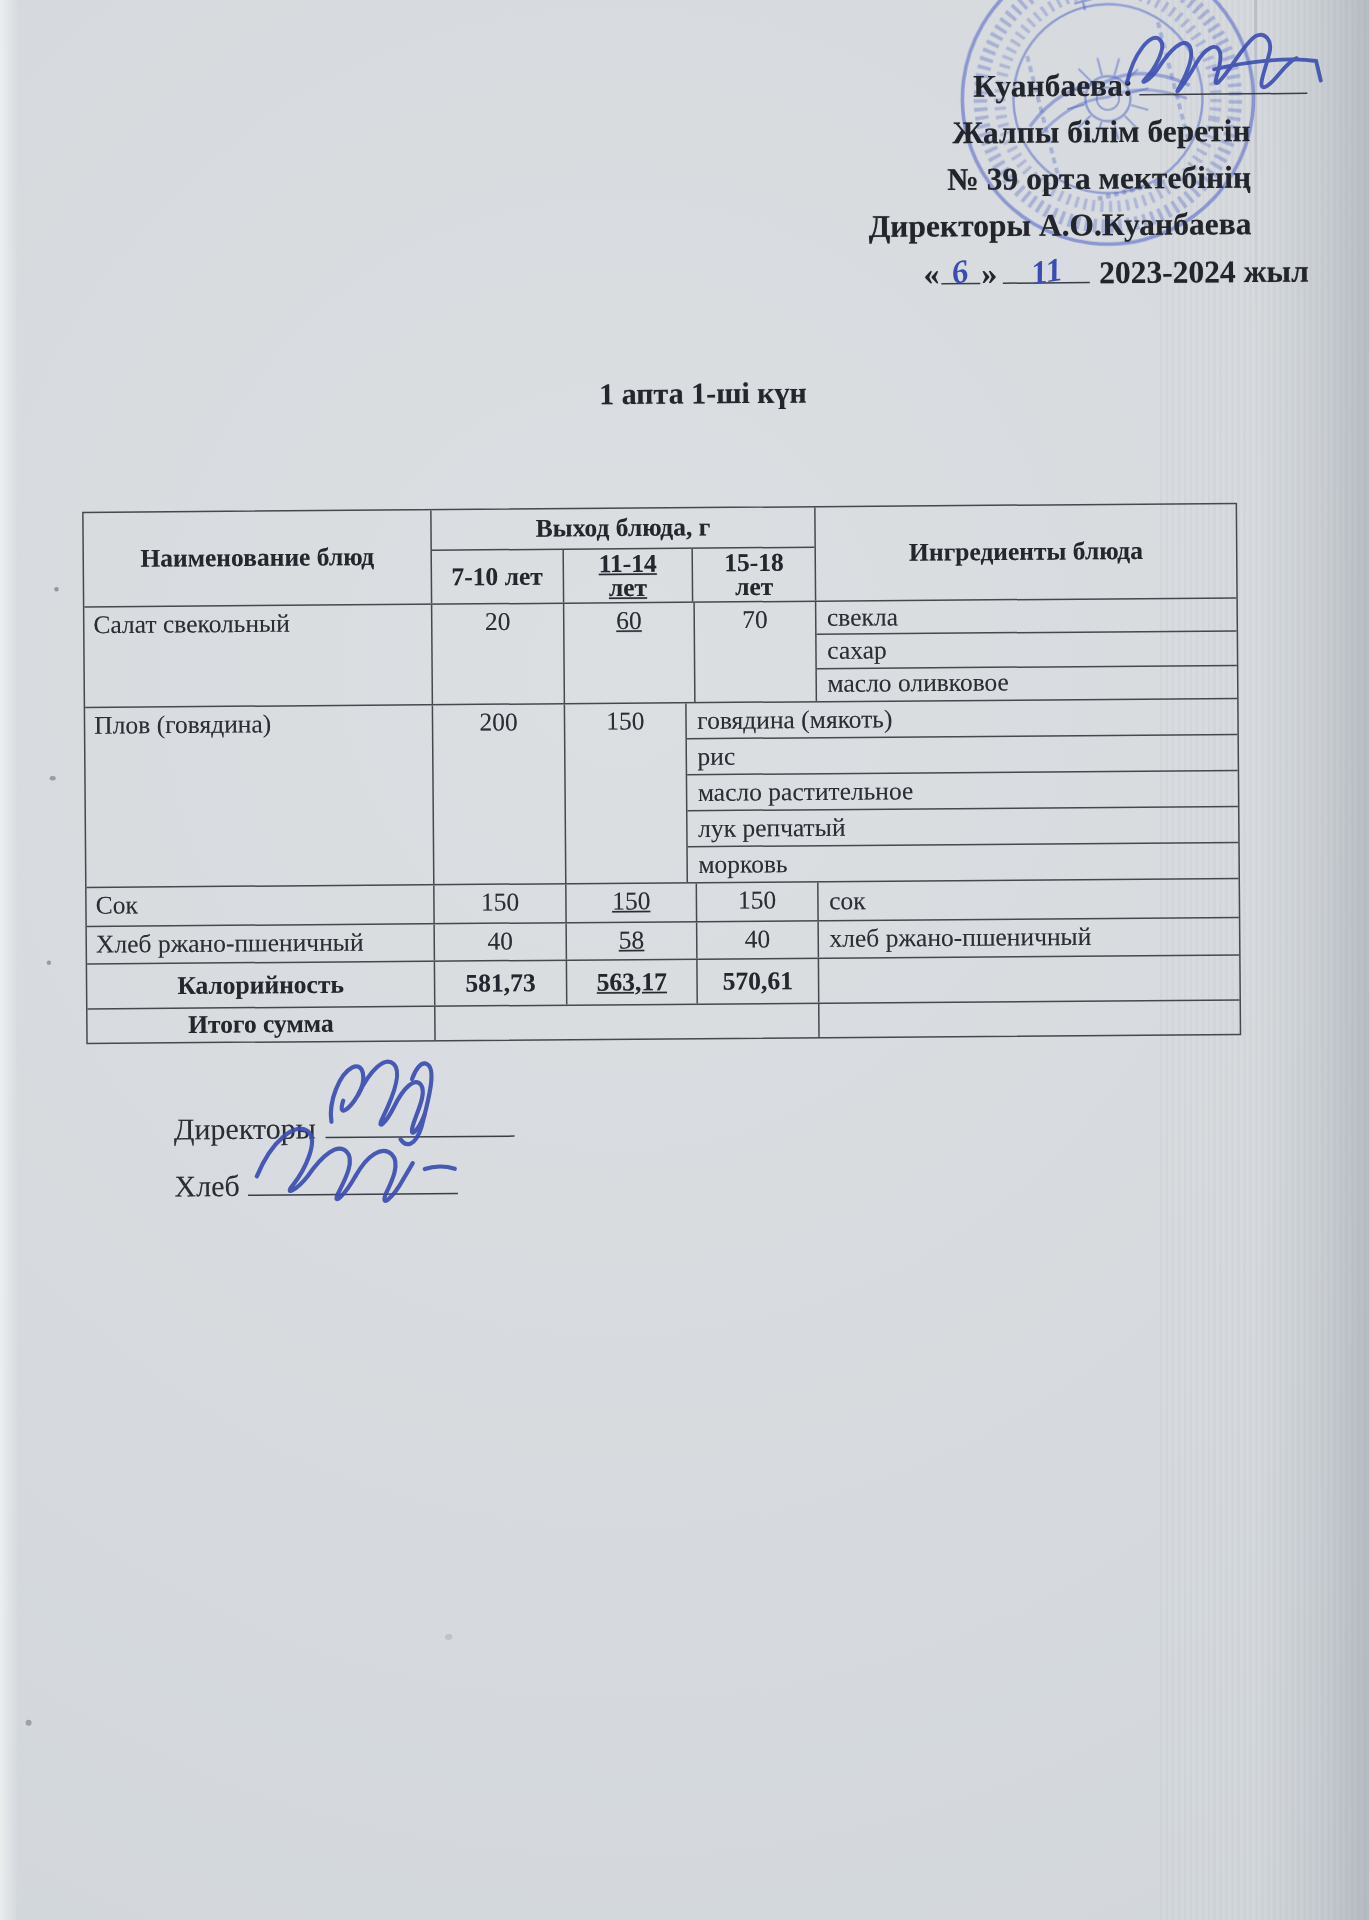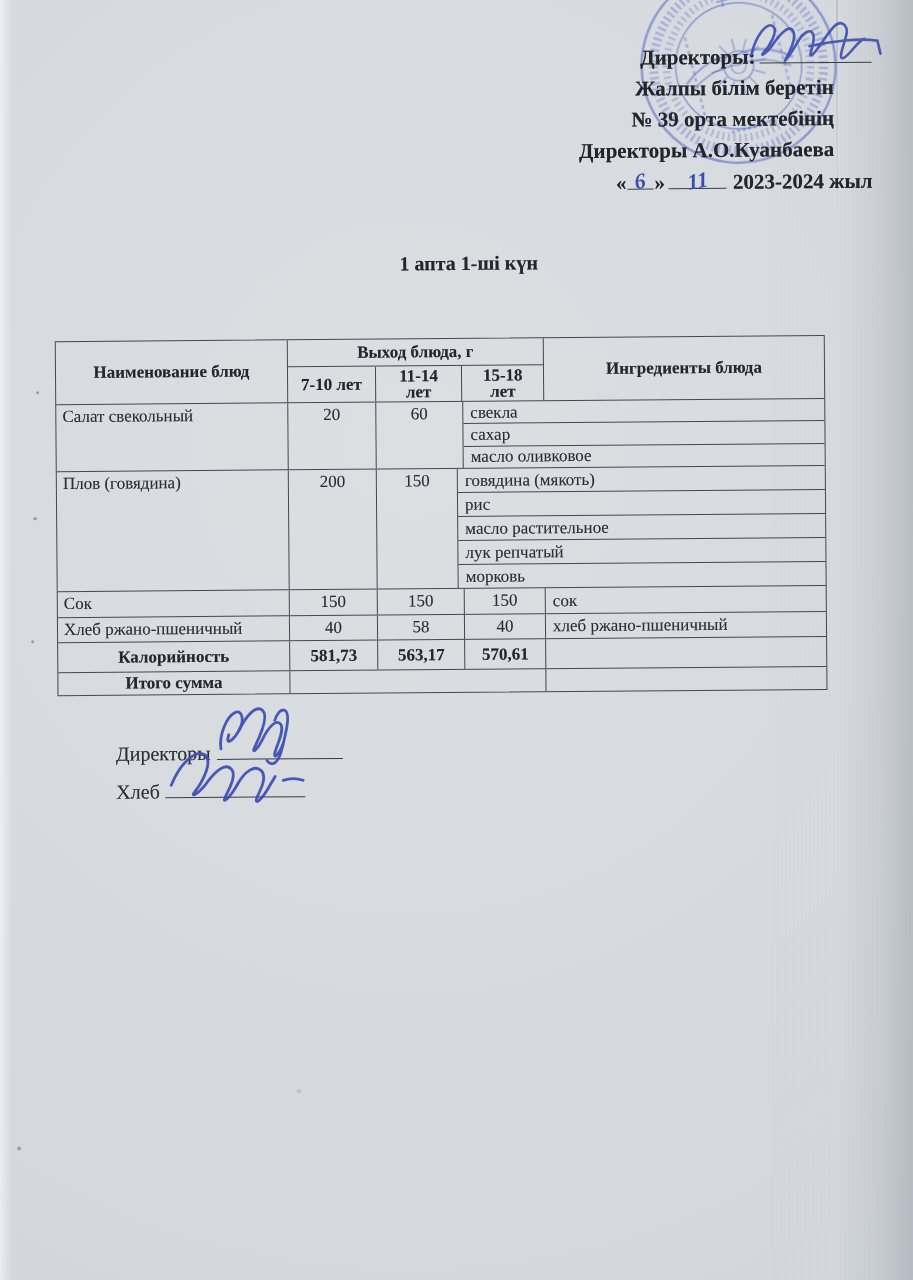--- a/index.html
+++ b/index.html
@@ -57,21 +57,21 @@
 
   
   .menu-table{position:absolute;left:56px;top:338px;width:770px;
     border:1.2px solid #45484e;box-sizing:border-box;font-size:17px;color:#2b2e35;
     text-shadow:0 0 0.4px rgba(40,44,52,0.4);}
   .band{display:flex;align-items:stretch;border-bottom:1px solid #45484e;}
   .band:last-child{border-bottom:none;}
   .c{box-sizing:border-box;border-right:1px solid #45484e;}
   .c.last{border-right:none;}
   .w-name{width:232px;}
-  .w-v1{width:88px;} .w-v2{width:87px;} .w-v3{width:81px;}
+  .w-v1{width:88px;} .w-v2{width:87px;text-decoration:underline;} .w-v3{width:81px;}
   .w-mid{width:256px;}
   .ingr{flex:1;}
   .band-head{height:62px;}
   .head-cell{display:flex;align-items:center;justify-content:center;text-align:center;
     font-weight:bold;color:#24272d;}
   .mid-col{display:flex;flex-direction:column;}
   .mid-top{height:26px;border-bottom:1px solid #45484e;display:flex;align-items:center;justify-content:center;font-weight:bold;color:#24272d;}
   .mid-bottom{flex:1;display:flex;}
   .agecell{display:flex;align-items:center;justify-content:center;text-align:center;
     font-weight:bold;color:#24272d;line-height:16px;}
@@ -127,21 +127,21 @@
           <path d="M59,63 L59,147" stroke-width="2.6" stroke-dasharray="4,3" opacity="0.35"></path>
           <path d="M149,63 L149,147" stroke-width="2.6" stroke-dasharray="4,3" opacity="0.35"></path>
           <path d="M104,31 L104,43 M98,37 L110,37" stroke-width="1.6" opacity="0.5"></path>
           <path d="M81,167 L127,167" stroke-width="3" stroke-dasharray="3,2.5" opacity="0.4"></path>
         </g>
       </svg>
     </div>
 
     <div class="approval">
       <div class="appr-line first">
-        <span>Директоры:</span><span class="appr-underline">
+        <span>Куанбаева:</span><span class="appr-underline">
           <span class="sig sig-top">
             <svg width="140" height="64" viewBox="0 0 140 64">
               <g fill="none" stroke="#3b4eb0" stroke-width="2.6" stroke-linecap="round" opacity="0.9">
                 <path d="M8,44 C12,26 24,10 30,16 C35,21 26,36 20,42 C16,46 22,44 28,36 C36,24 46,13 50,21 C53,28 46,42 42,49 C39,54 46,46 54,32 C60,22 68,17 70,25 C72,33 64,47 68,45 C74,42 86,18 94,14 C100,11 105,17 103,25 C100,37 94,50 100,48 C106,46 114,31 121,29"></path>
                 <path d="M66,36 C88,31 116,28 134,31 L137,44"></path>
               </g>
             </svg>
           </span>
         </span>
       </div>
@@ -171,20 +171,21 @@
               </div>
           </div>
         </div>
         <div class="c ingr head-cell last">Ингредиенты блюда</div>
       </div>
 
       <div class="band band-salat">
         <div class="c w-name dish-name">Салат свекольный</div>
         <div class="c w-v1 dish-val">20</div>
         <div class="c w-v2 dish-val">60</div>
+        <div class="c w-v3 dish-val">70</div>
         <div class="c ingr ingr-stack last">
           <div class="ingr-item">свекла</div>
           <div class="ingr-item">сахар</div>
           <div class="ingr-item last">масло оливковое</div>
         </div>
       </div>
 
       <div class="band band-plov">
         <div class="c w-name dish-name">Плов (говядина)</div>
         <div class="c w-v1 dish-val">200</div>

